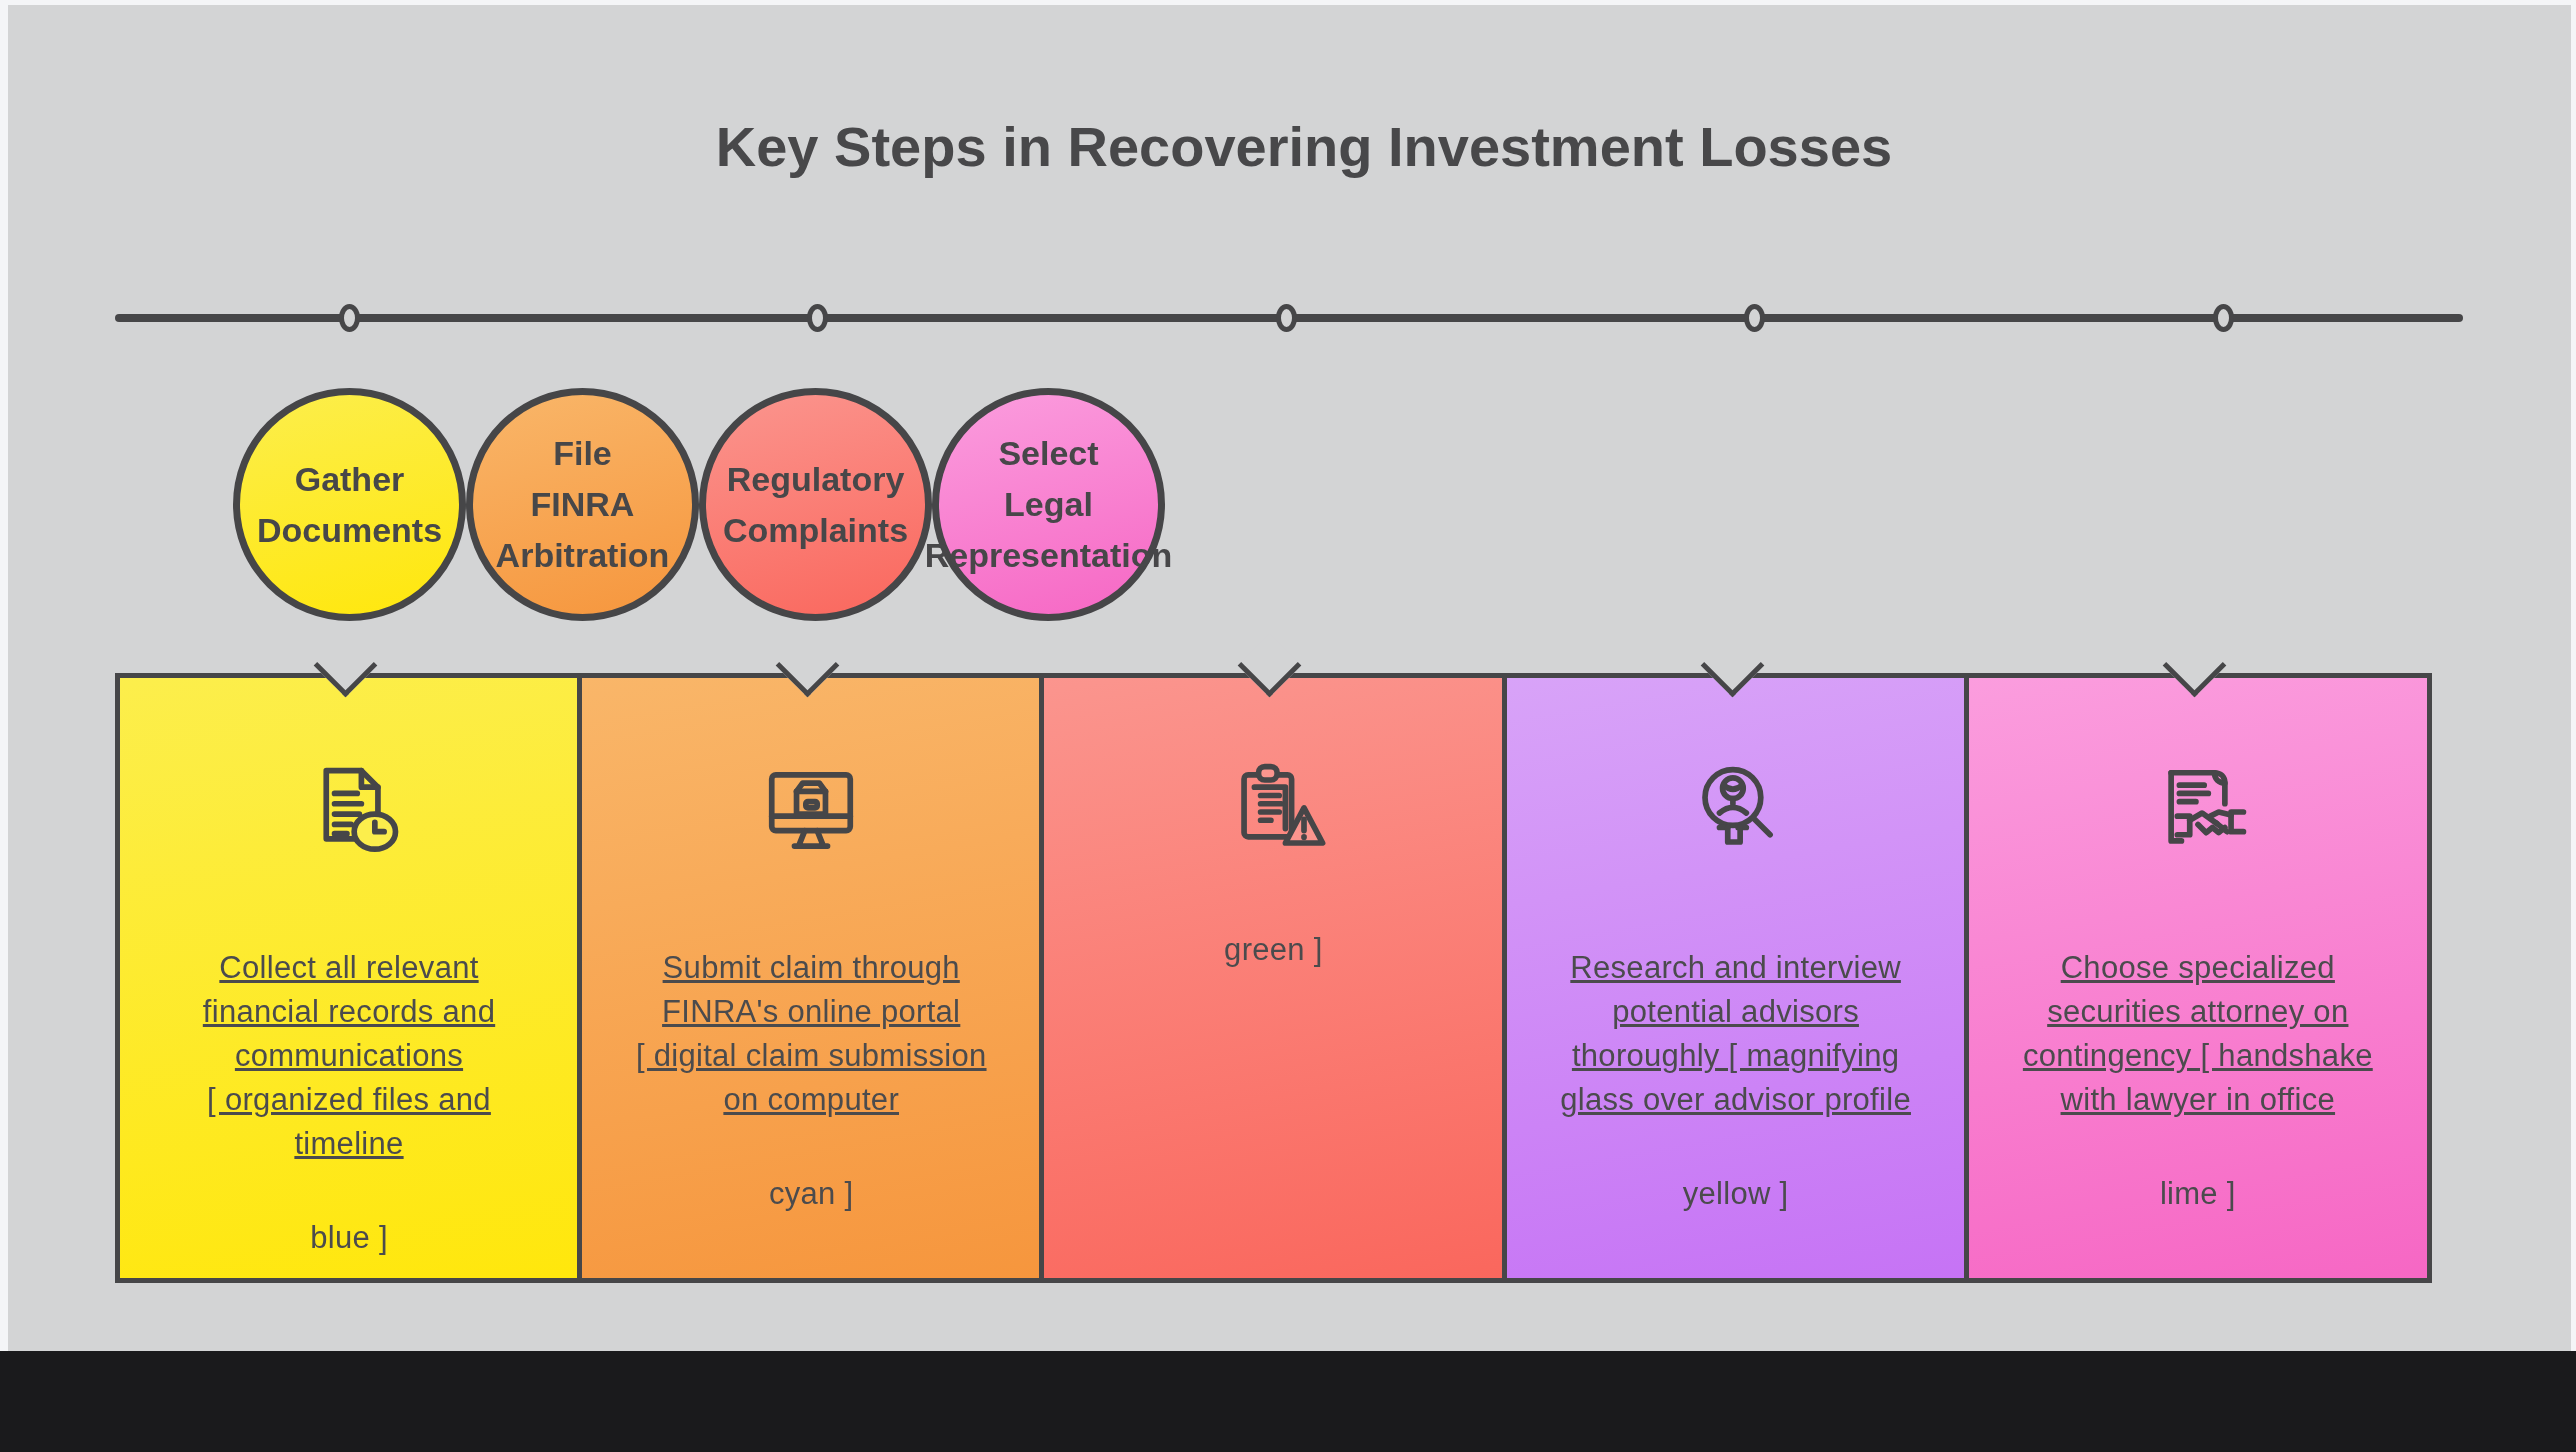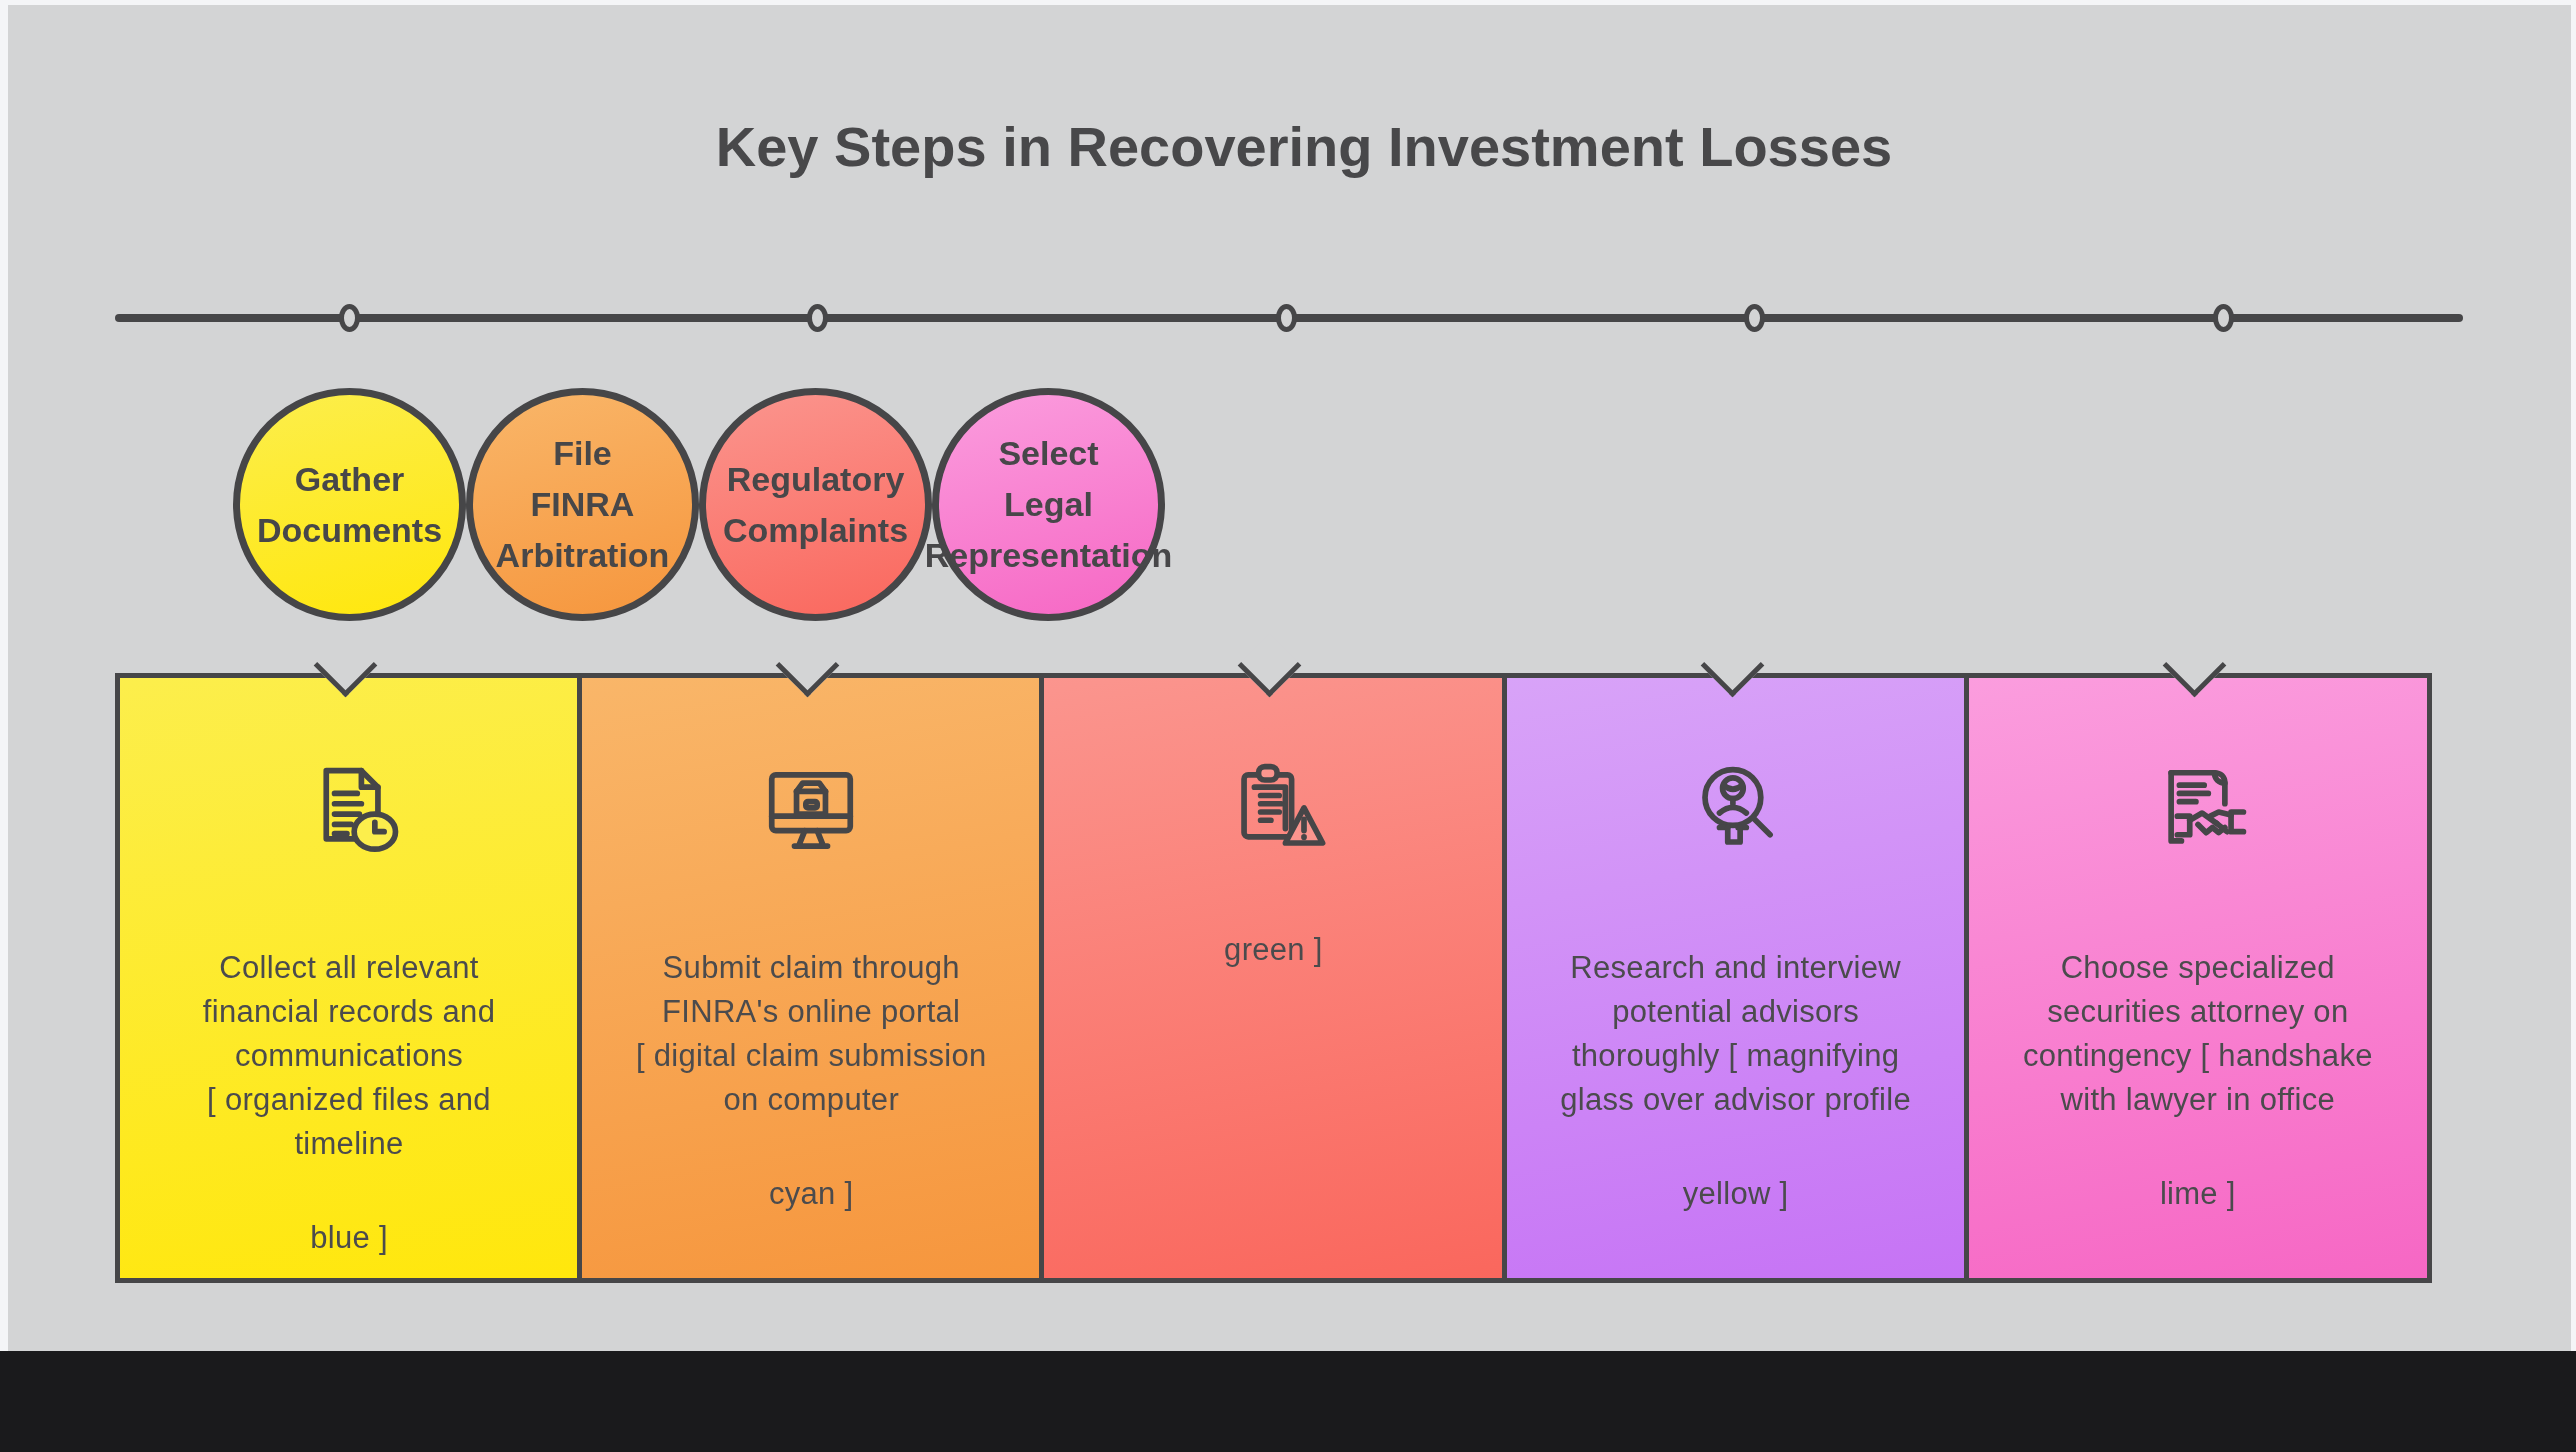--- a/index.html
+++ b/index.html
@@ -83,20 +83,21 @@
   }
   .icon-wrap{
     height:132px;display:flex;align-items:center;justify-content:center;
   }
   .icon-wrap svg{stroke:#464648;fill:none;stroke-linecap:round;stroke-linejoin:round;}
   .card-body{
     margin-top:68px;
     text-align:center;white-space:pre-line;
     font-size:31px;line-height:1.42;letter-spacing:0.3px;
     color:#4b4b4d;
+    text-decoration:underline;
   }
   .card-accent{
     margin-top:54px;
     text-align:center;
     font-size:31px;letter-spacing:0.3px;
     color:#4b4b4d;
   }
 </style>
 </head>
 <body>

